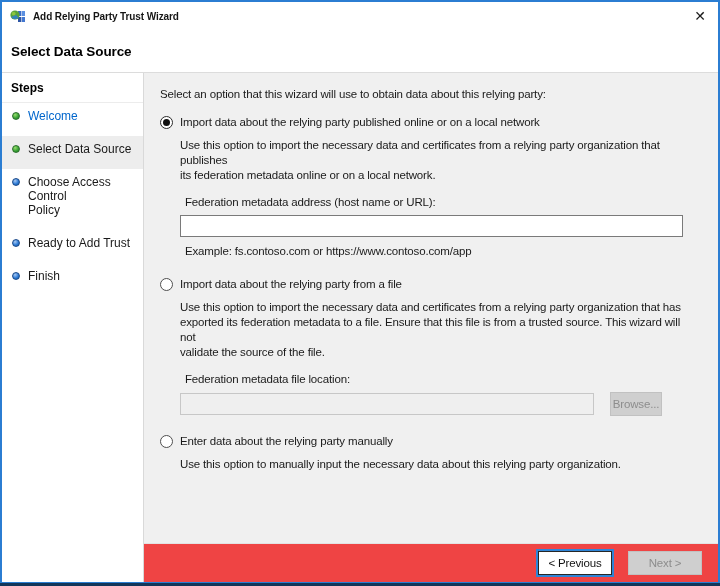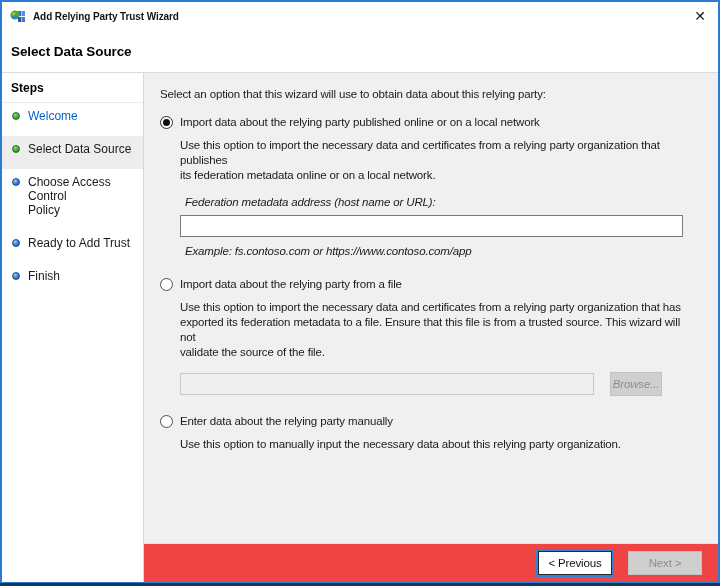--- a/index.html
+++ b/index.html
@@ -37,21 +37,21 @@
   
   .main{flex:1;display:flex;flex-direction:column;background:#f0f0f0;min-width:0;}
   .content{flex:1;padding:14px 10px 0 16px;font-size:11.5px;letter-spacing:-0.15px;line-height:15px;color:#1a1a1a;}
   .intro{margin:0;}
   .radio-row{display:flex;align-items:center;margin-top:13px;}
   .radio{width:13px;height:13px;border:1px solid #4f4f4f;border-radius:50%;background:#fff;box-sizing:border-box;
     margin-right:7px;flex:none;position:relative;}
   .radio.checked{border-color:#2b2b2b;}
   .radio.checked::after{content:"";position:absolute;left:2px;top:2px;right:2px;bottom:2px;background:#101010;border-radius:50%;}
   .desc{margin:8px 0 0 20px;max-width:517px;white-space:pre-line;}
-  .field{margin:12px 0 0 20px;font-style:italic;}
+  .field{margin:12px 0 0 20px;}
   .field-label{margin-left:5px;}
   .text-input{display:block;margin-top:5px;width:503px;height:22px;box-sizing:border-box;
     background:#fff;border:1px solid #7a7a7a;font:inherit;padding:2px 5px;color:#1a1a1a;}
   .text-input.disabled{width:414px;background:#efefef;border:1px solid #c7c7c7;}
   .example{margin:7px 0 0 5px;}
   .file-row{display:flex;align-items:center;margin-top:5px;}
   .opt-file{margin-top:18px;}
   .opt-manual{margin-top:18px;}
   
   .footer{height:39px;flex:none;box-sizing:border-box;border-top:1px solid #e3e3e3;background:#ef4444;
@@ -137,20 +137,21 @@
 
         <div class="opt-file">
           <div class="radio-row" style="margin-top:0;">
             <span class="radio"></span>
             <span>Import data about the relying party from a file</span>
           </div>
           <div class="desc">Use this option to import the necessary data and certificates from a relying party organization that has
 exported its federation metadata to a file. Ensure that this file is from a trusted source.  This wizard will not
 validate the source of the file.</div>
           <div class="field">
+            <div class="field-label">Federation metadata file location:</div>
             <div class="file-row">
               <input class="text-input disabled" type="text" disabled="" style="margin-top: 0px;" value="">
               <div class="btn disabled browse">Browse...</div>
             </div>
           </div>
         </div>
 
         <div class="opt-manual">
           <div class="radio-row" style="margin-top:0;">
             <span class="radio"></span>

